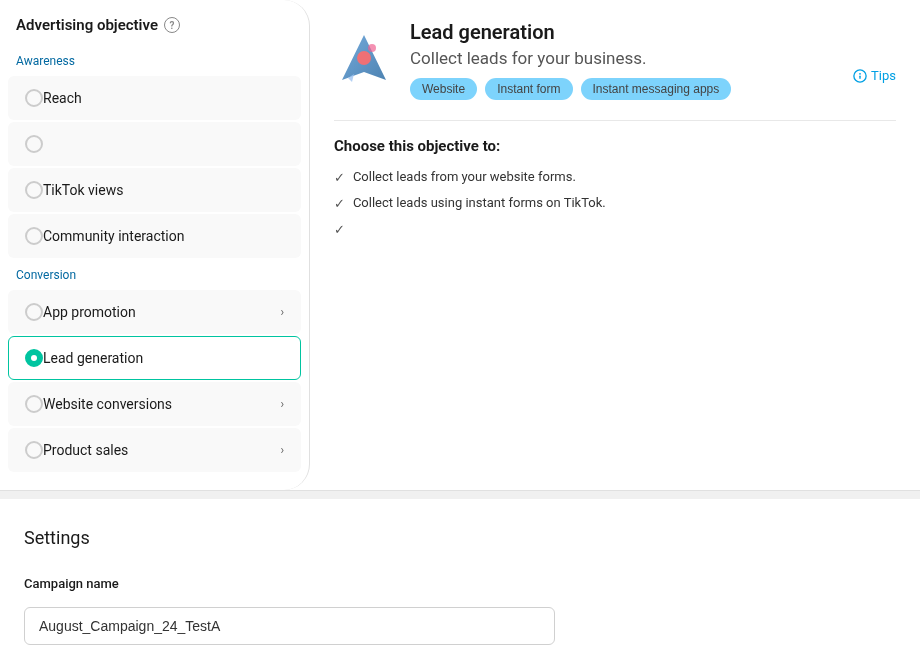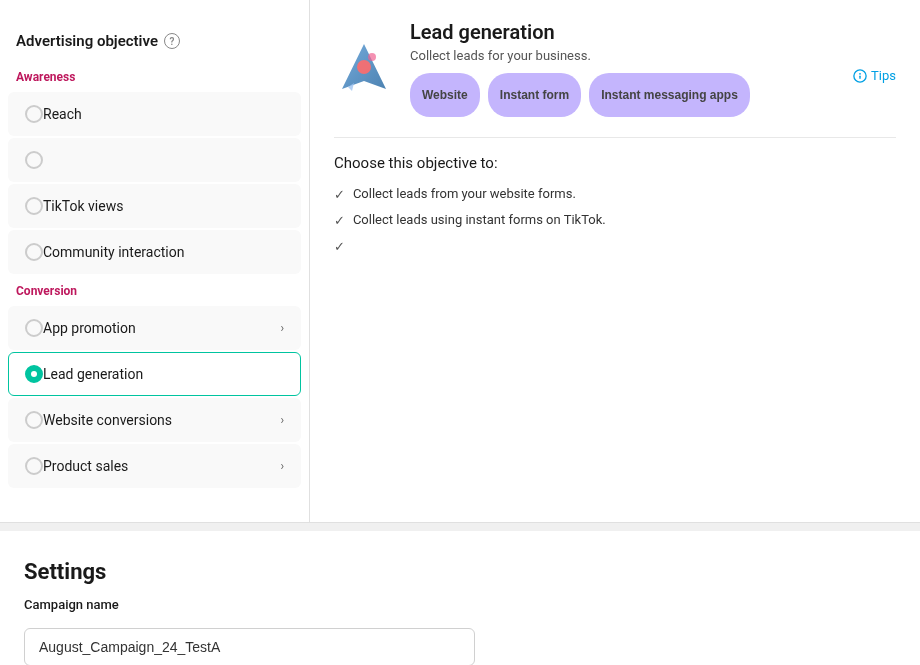--- a/index.html
+++ b/index.html
@@ -20,23 +20,24 @@
     .top-section {
       display: flex;
       background: #fff;
       border-bottom: 1px solid #e0e0e0;
     }
 
     
     .left-panel {
       width: 310px;
       min-width: 310px;
-      padding: 32px 0;
+      padding: 16px 0;
       border-right: 1px solid #e0e0e0;
       background: #fff;
+      border-radius: 26px;
     }
 
     .panel-title {
       font-size: 15px;
       font-weight: 600;
       padding: 0 16px 12px 16px;
       display: flex;
       align-items: center;
       gap: 6px;
     }
@@ -49,23 +50,23 @@
       display: inline-flex;
       align-items: center;
       justify-content: center;
       font-size: 10px;
       color: #888;
       cursor: pointer;
     }
 
     .section-label {
       font-size: 12px;
-      color: #be185d;
+      color: #0369a1;
       padding: 8px 16px 6px 16px;
-      font-weight: 700;
+      font-weight: 400;
     }
 
     .radio-item {
       display: flex;
       align-items: center;
       padding: 12px 16px;
       cursor: pointer;
       border: 1px solid transparent;
       margin: 2px 8px;
       border-radius: 6px;
@@ -139,40 +140,39 @@
       flex-shrink: 0;
     }
 
     .objective-title {
       font-size: 20px;
       font-weight: 600;
       margin-bottom: 4px;
     }
 
     .objective-desc {
-      font-size: 13px;
+      font-size: 17px;
       color: #555;
       margin-bottom: 10px;
     }
 
     .tag-row {
       display: flex;
       gap: 8px;
       flex-wrap: wrap;
     }
 
     .tag {
-      padding: 15px 12px;
+      padding: 4px 12px;
       border-radius: 20px;
-      background: #c4b5fd;
+      background: #7dd3fc;
       font-size: 12px;
       color: #444;
       border: none;
       cursor: pointer;
-      font-weight: bold;
     }
 
     .tips-btn {
       display: flex;
       align-items: center;
       gap: 4px;
       color: #00a0e4;
       font-size: 13px;
       cursor: pointer;
       white-space: nowrap;
@@ -181,21 +181,21 @@
     }
 
     .divider {
       border: none;
       border-top: 1px solid #e8e8e8;
       margin: 16px 0;
     }
 
     .choose-title {
       font-size: 15px;
-      font-weight: 400;
+      font-weight: 700;
       margin-bottom: 14px;
     }
 
     .checklist {
       list-style: none;
       display: flex;
       flex-direction: column;
       gap: 10px;
     }
 
@@ -214,34 +214,34 @@
     }
 
     
     .bottom-section {
       padding: 28px 24px;
       background: #fff;
       margin-top: 8px;
     }
 
     .settings-title {
-      font-size: 22px;
-      font-weight: 700;
-      margin-bottom: 13px;
+      font-size: 18px;
+      font-weight: 400;
+      margin-bottom: 28px;
     }
 
     .field-label {
       font-size: 13px;
       font-weight: 500;
       margin-bottom: 16px;
       color: #1a1a1a;
     }
 
     .text-input {
-      width: 451px;
+      width: 531px;
       max-width: 100%;
       padding: 10px 14px;
       border: 1px solid #d0d0d0;
       border-radius: 6px;
       font-size: 14px;
       color: #333;
       background: #fff;
       outline: none;
     }
   </style>

